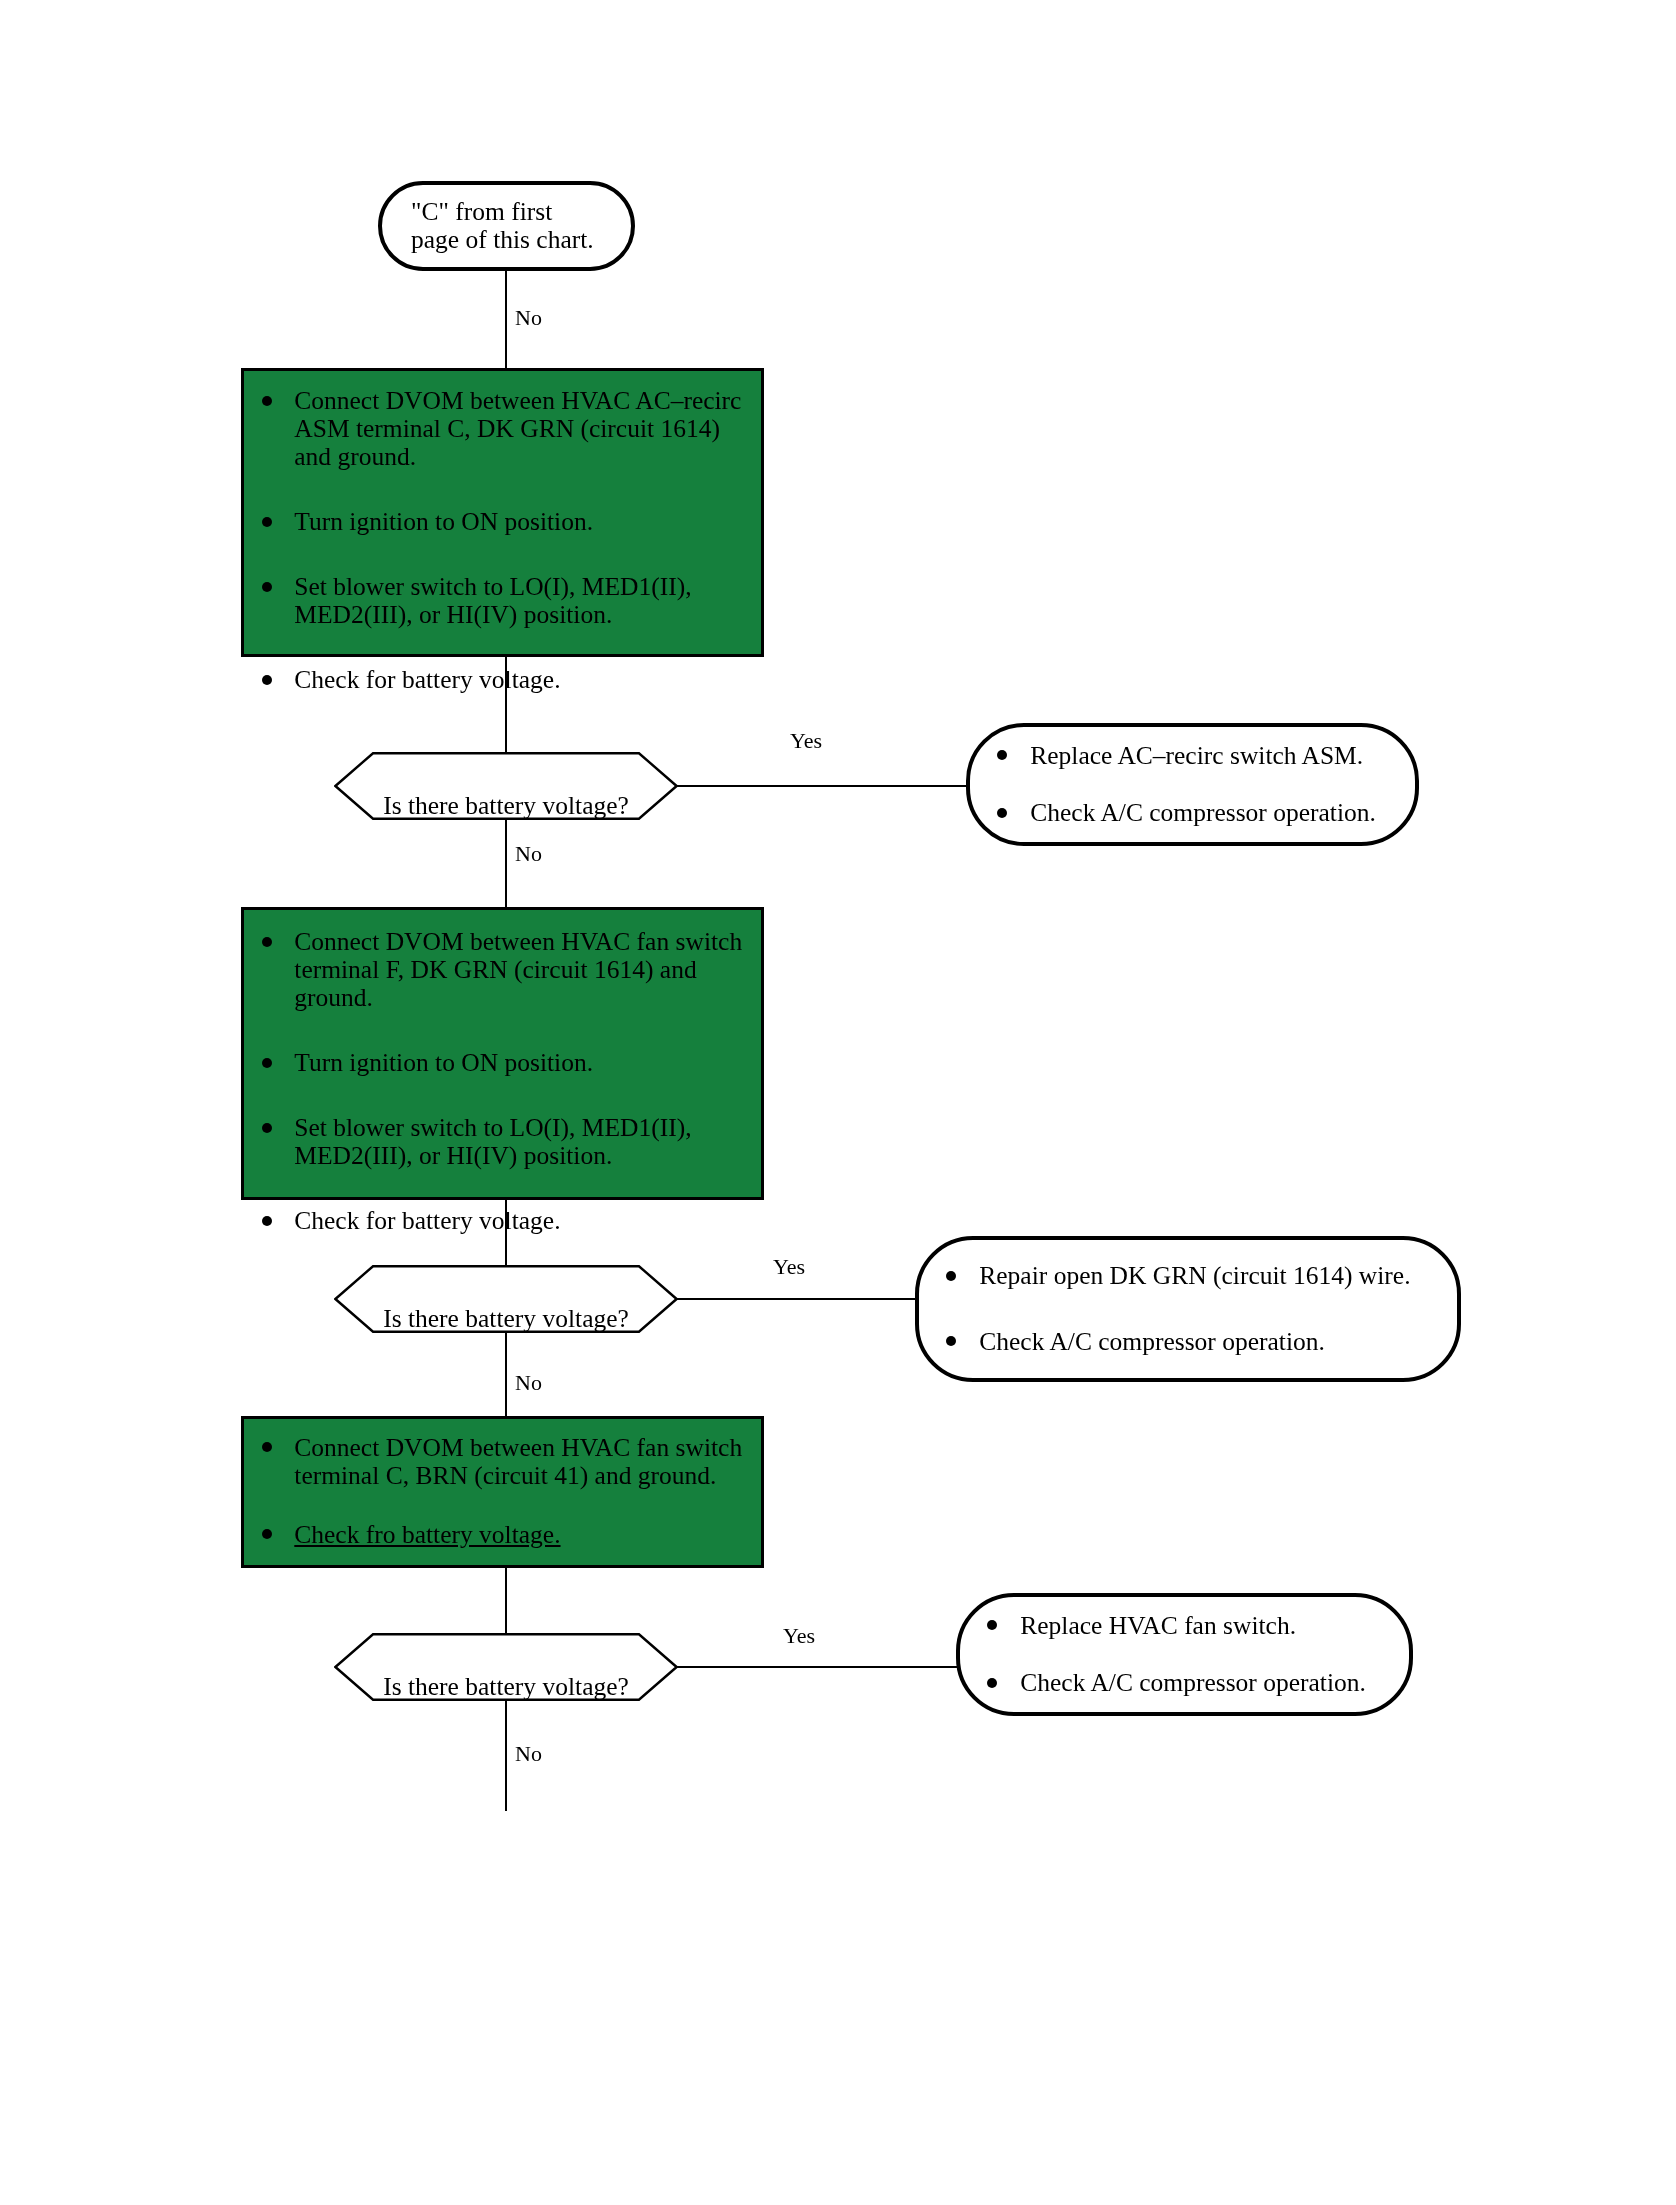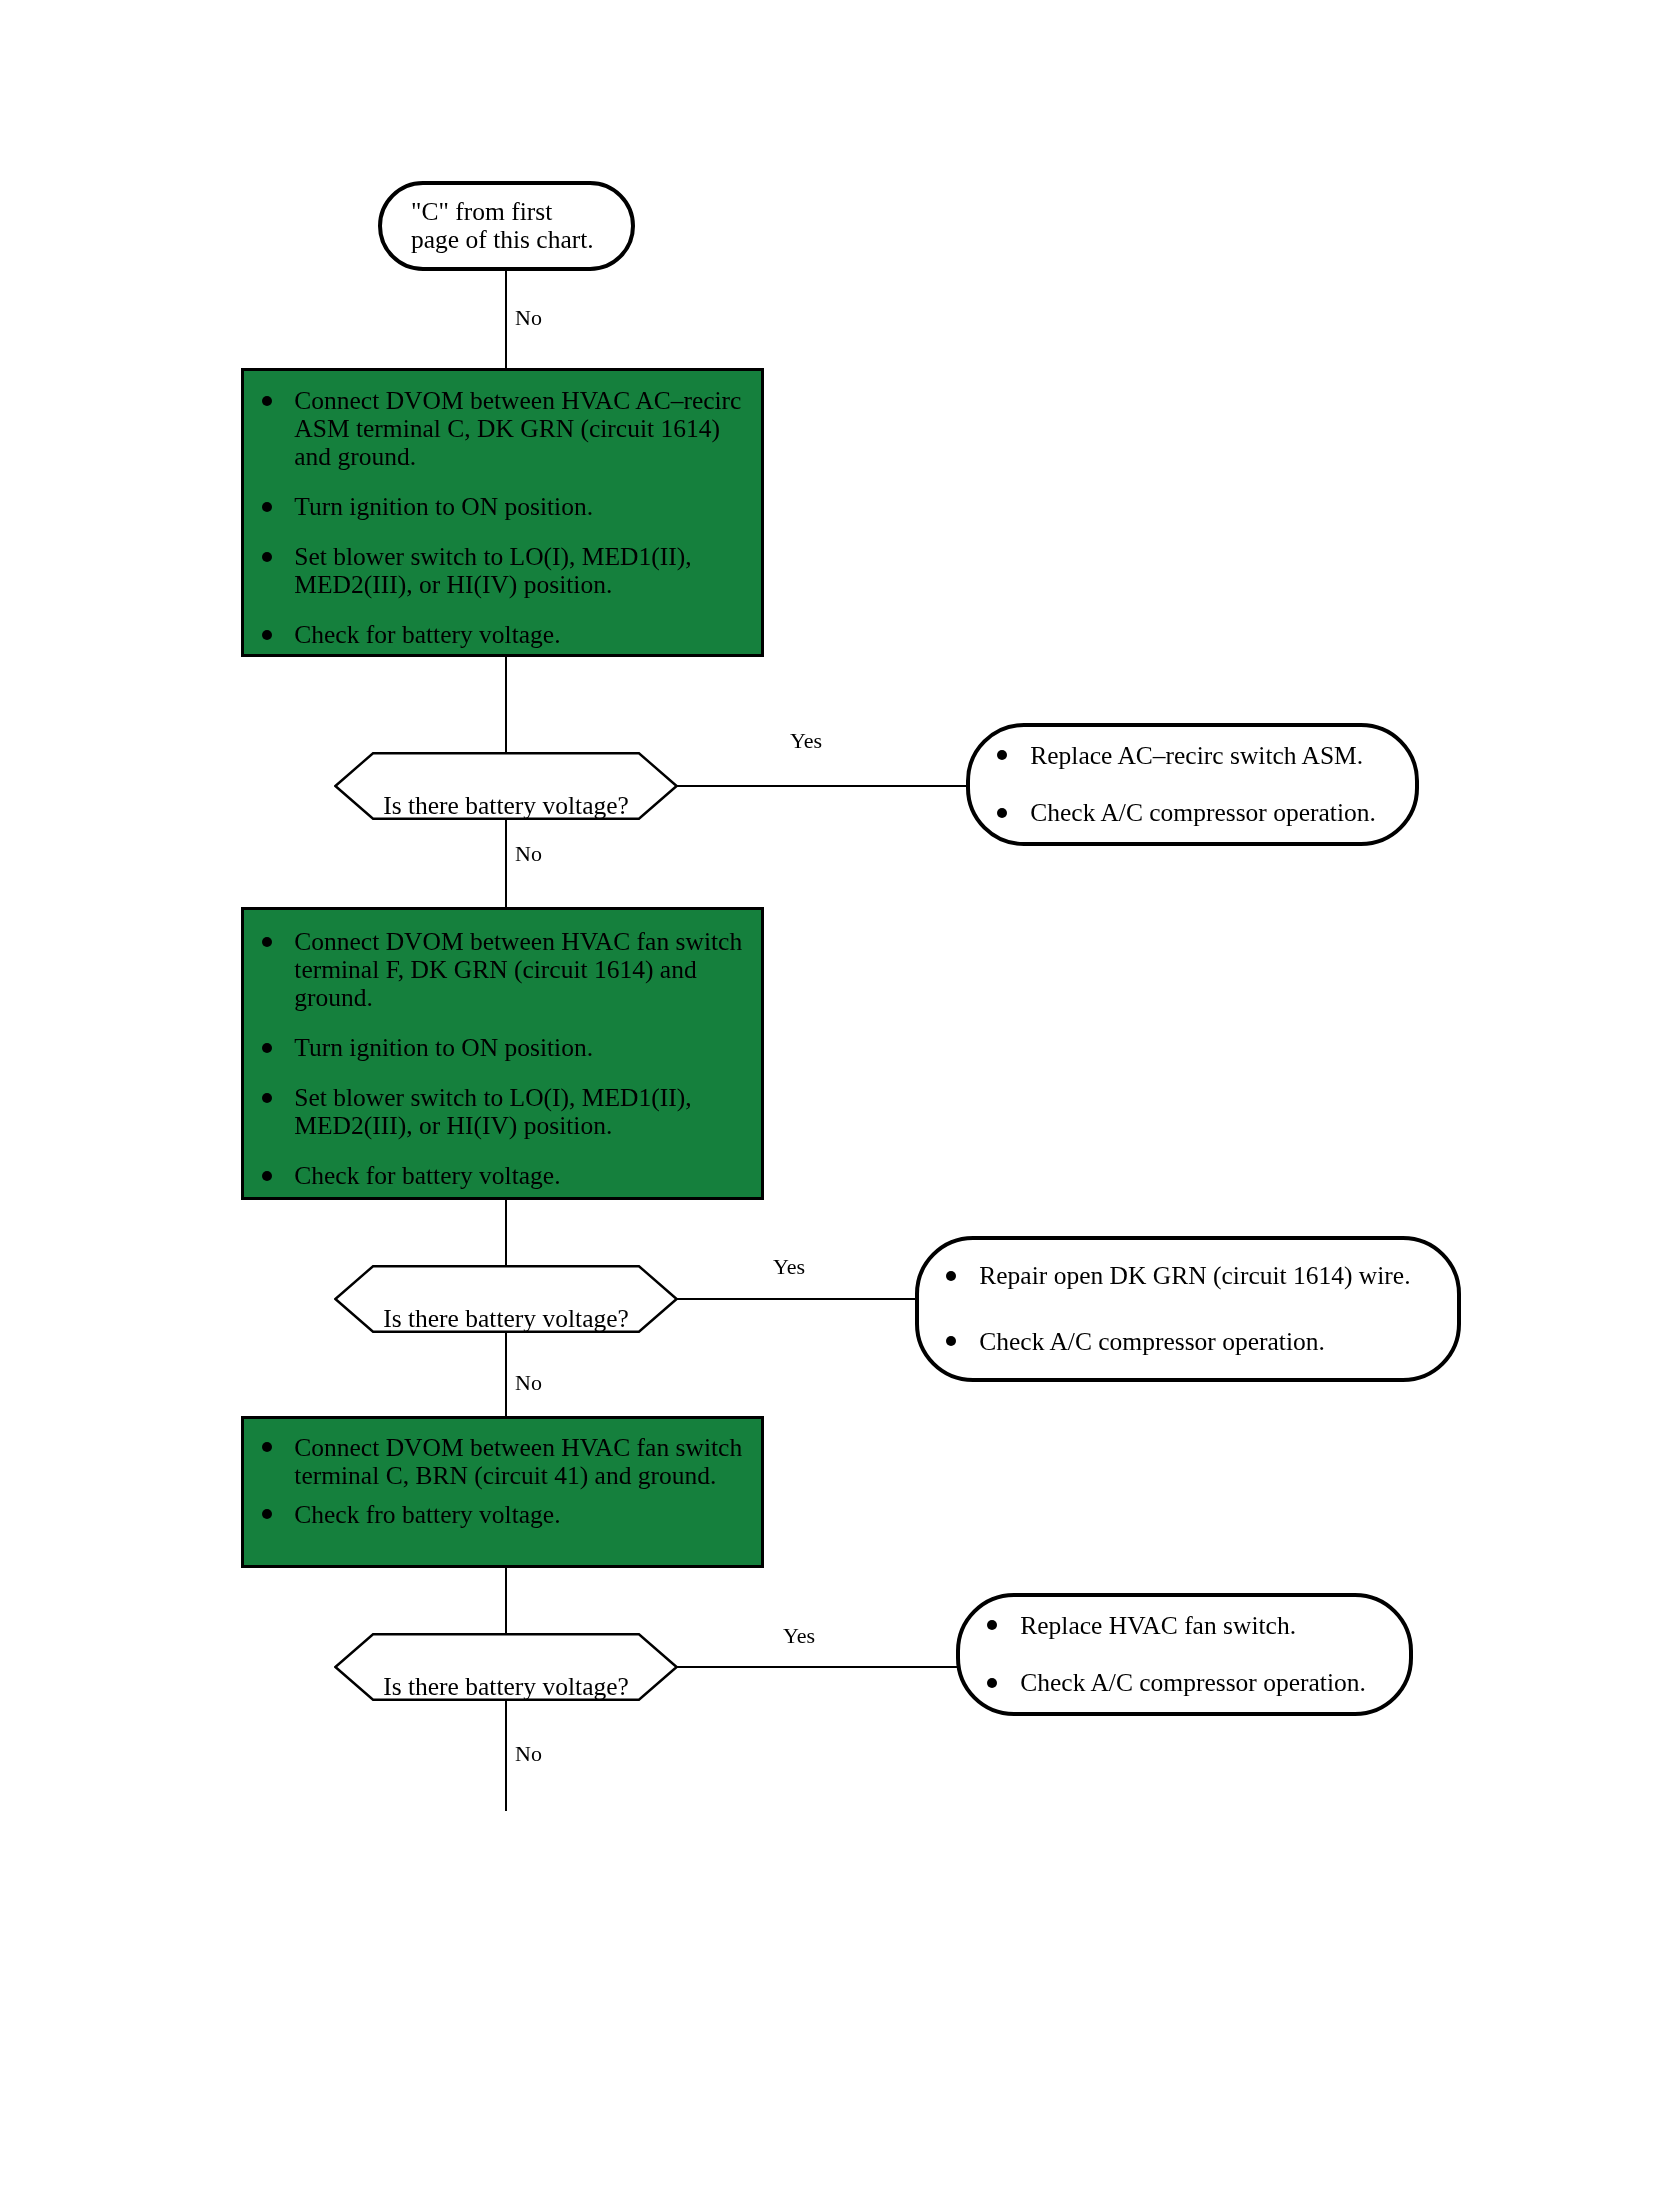--- a/index.html
+++ b/index.html
@@ -19,21 +19,21 @@
     position:absolute; box-sizing:border-box; background:#15803d;
     border:3.6px solid #000; padding:16px 8.5px 0 18px;
   }
   .result {
     position:absolute; box-sizing:border-box; background:#fff;
     border:4.3px solid #000; border-radius:58px;
     display:flex; flex-direction:column; justify-content:space-evenly;
     padding-left:27px; padding-right:6px;text-align:center;
   }
   .li { display:flex; align-items:flex-start; }
-  .li + .li { margin-top:22px; }
+  .li + .li { margin-top:37px; }
   .result .li + .li { margin-top:15px; }
   .dot { flex:0 0 auto; width:10.3px; height:10.3px; border-radius:50%; background:#000; margin:8.5px 22px 0 0; }
   .result .dot { margin-right:23px; }
   .hex { position:absolute; display:flex; align-items:flex-end; justify-content:center; }
   .hex svg { position:absolute; left:0; top:0; }
   .hex .tx { position:relative; white-space:nowrap; }
 </style>
 </head>
 <body>
 
@@ -136,21 +136,21 @@
       <div class="tx">Check A/C compressor operation.</div>
     </div>
   </div>
 
   <div class="step" style="left:241px; top:1416px; width:523px; height:152px; padding-top:14.6px;">
     <div class="li">
       <span class="dot"></span>
       <div class="tx">Connect DVOM between HVAC fan switch
 terminal C, BRN (circuit 41) and ground.</div>
     </div>
-    <div class="li" style="margin-top:11px;">
+    <div class="li" style="margin-top:31px;text-decoration:underline;">
       <span class="dot"></span>
       <div class="tx">Check fro battery voltage.</div>
     </div>
   </div>
 
   <div class="hex" style="left:334px; top:1633px; width:344px; height:68px;">
     <svg width="344" height="68" viewBox="0 0 566 112">
       <polygon points="2,56 64,2 502,2 564,56 502,110 64,110" fill="#ffffff" stroke="#000000" stroke-width="4"></polygon>
     </svg>
     <div class="tx">Is there battery voltage?</div>

